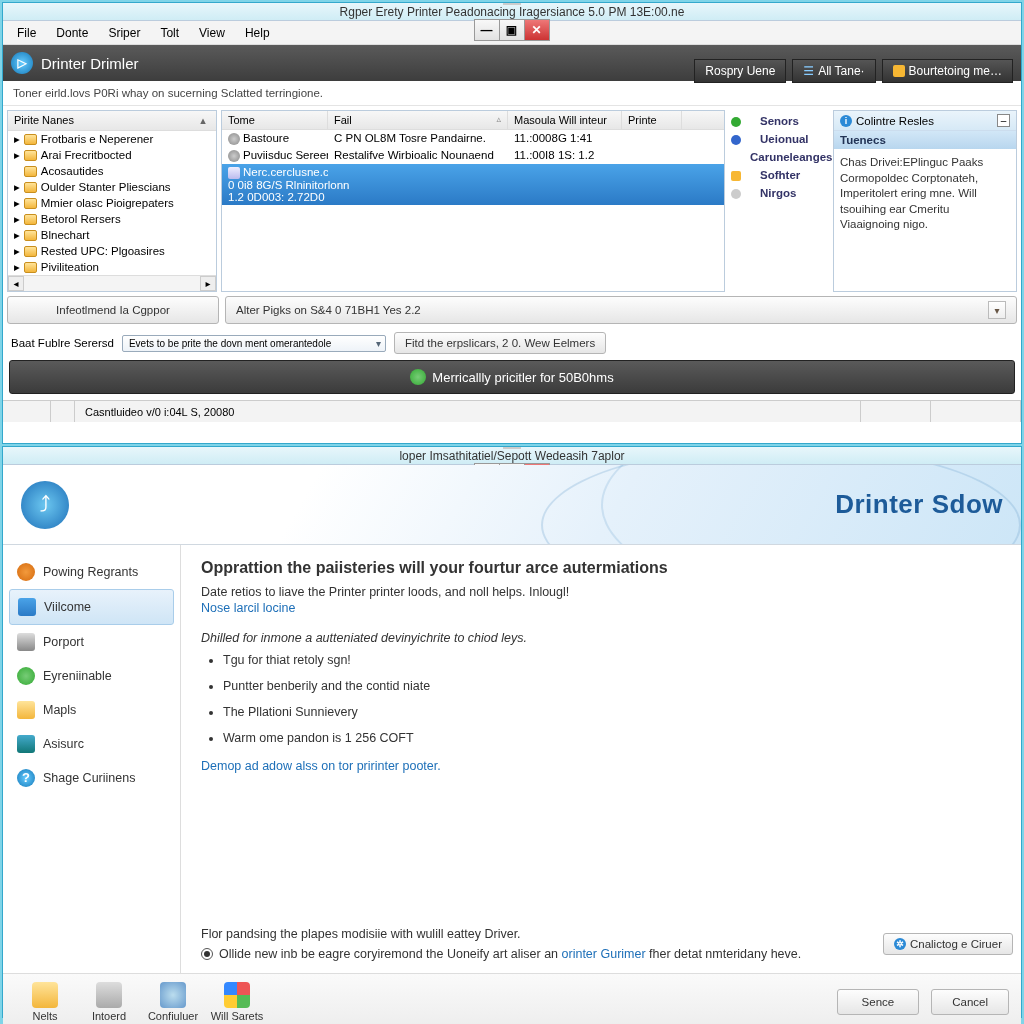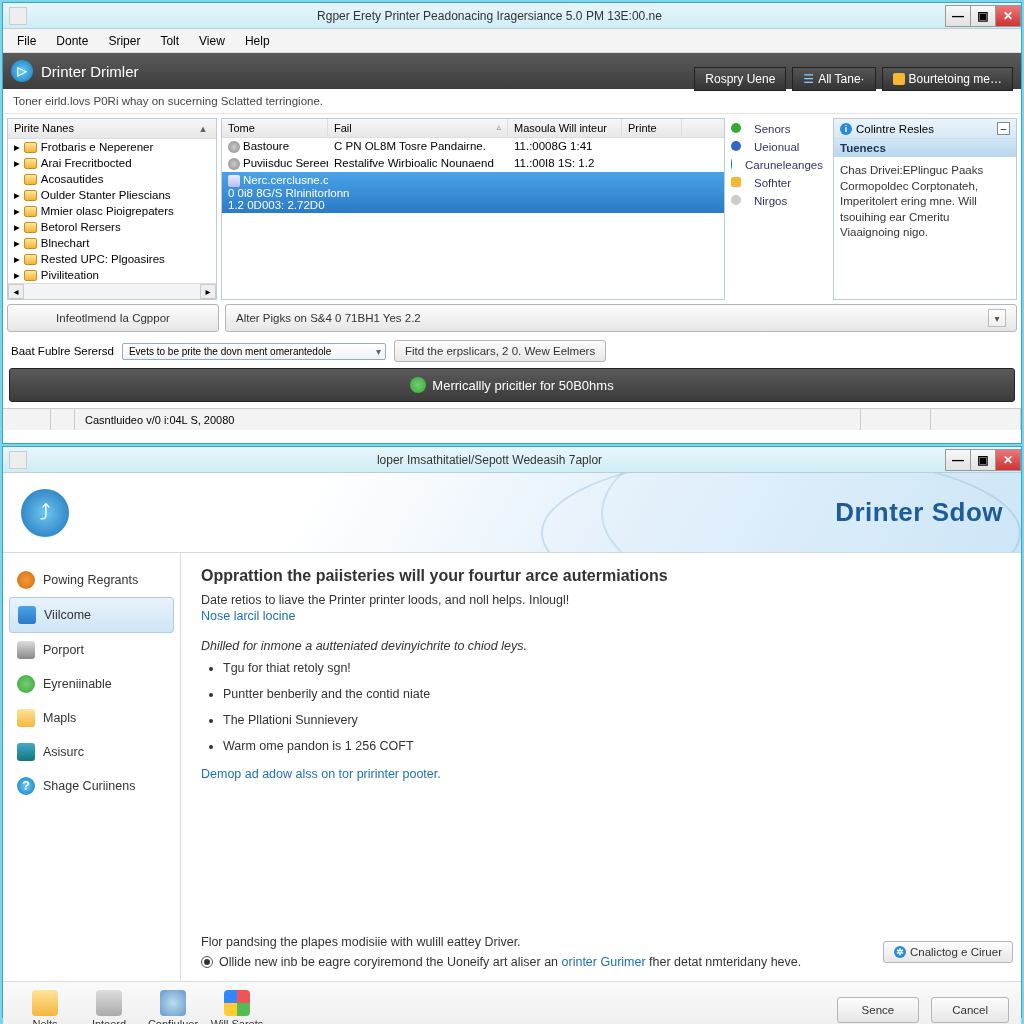--- a/index.html
+++ b/index.html
@@ -1,18 +1,18 @@
 <!DOCTYPE html>
 <html><head>
 <meta charset="utf-8">
 <style>
 * { box-sizing: border-box; margin: 0; padding: 0; font-family: "Segoe UI", Tahoma, sans-serif; }
 body { background: #7fd4e8; width: 1024px; height: 1024px; overflow: hidden; }
 .window { background: #fff; border: 1px solid #33a8cc; margin: 2px; }
-.titlebar { background: linear-gradient(#e8f6fb,#cfedf5); height: 26px; display: flex; align-items: center; border-bottom: 1px solid #bcd; }
+.titlebar { background: linear-gradient(#e8f6fb,#cfedf5); height: 18px; display: flex; align-items: center; border-bottom: 1px solid #bcd; flex-direction: column; }
 .titlebar .ticon { width: 18px; height: 18px; margin: 0 6px; background:#eee; border:1px solid #ccc; }
 .titlebar .ttitle { flex: 1; text-align: center; font-size: 12px; color: #333; }
 .winbtns { display: flex; }
 .winbtns div { width: 26px; height: 22px; border: 1px solid #999; margin-left: -1px; display:flex;align-items:center;justify-content:center;font-size:12px;font-weight:bold;background:linear-gradient(#f8f8f8,#e2e2e2); }
 .winbtns .close { background: linear-gradient(#e77,#c33); color:#fff; }
 .menubar { height: 24px; background:#f4f4f4; border-bottom:1px solid #ddd; display:flex; align-items:center; padding:0 4px; font-size:12px; }
 .menubar span { padding:0 10px; cursor:default; }
 .toolbar-dark { height: 36px; background: linear-gradient(#5a5a5a,#3d3d3d); display:flex; align-items:center; color:#fff; padding:0 8px; }
 .toolbar-dark .logo { width:22px;height:22px;border-radius:50%;background:radial-gradient(#6cf,#1478b8);margin-right:8px;display:flex;align-items:center;justify-content:center;font-size:12px;font-weight:bold; }
 .toolbar-dark .brand { font-size:15px; }
@@ -35,21 +35,21 @@
 .listhdr { display:flex; background:linear-gradient(#f7f7f7,#e7e7e7); font-size:11px; border-bottom:1px solid #ddd; }
 .listhdr div { padding:3px 6px; border-right:1px solid #ddd; }
 .listrows { font-size:11.5px; }
 .listrows .row { display:flex; padding:2px 0; }
 .listrows .row.sel { background:linear-gradient(#4aa3e8,#2b7ac6); color:#fff;flex-direction:column; }
 .listrows .row div { padding:0 6px; white-space:nowrap; overflow:hidden; }
 .c0{width:106px;} .c1{width:180px;} .c2{width:114px;} .c3{width:60px;}
 .gear-icon,.page-icon{width:12px;height:12px;display:inline-block;vertical-align:middle;margin-right:3px;border-radius:50%;background:radial-gradient(#ccc,#888);}
 .page-icon{border-radius:2px;background:linear-gradient(#eef,#bbe);}
 .sidepanel { width:104px; padding:6px 4px; font-size:11.5px; }
-.sidepanel .sitem{display:flex;align-items:flex-start;gap:13px;padding:3px 2px;color:#336;}
+.sidepanel .sitem{display:flex;align-items:flex-end;gap:19px;padding:3px 2px;color:#336;font-weight:bold;}
 .dot{width:10px;height:10px;border-radius:50%;}
 .d-green{background:#3a3;} .d-blue{background:#36c;} .d-teal{background:#099;} .d-yellow{background:#f7b733;border-radius:2px;} .d-gray{background:#ccc;}
 .rightpanel { width:184px; border:1px solid #bcd; margin:4px; font-size:11.5px; }
 .rightpanel .rhdr{background:linear-gradient(#eaf4fb,#d6e9f6);padding:3px 6px;display:flex;align-items:center;gap:4px;border-bottom:1px solid #cde;}
 .info-icon{width:12px;height:12px;border-radius:50%;background:#2b8ad6;color:#fff;font-size:9px;line-height:12px;text-align:center;font-weight:bold;}
 .rightpanel .rtab{background:linear-gradient(#d2e7f7,#b8d6ee);padding:3px 6px;font-weight:600;color:#235;}
 .rightpanel .rbody{padding:6px 6px;color:#333;line-height:1.35;}
 .btnrow{display:flex;gap:6px;padding:0 4px 4px 4px;}
 .btn{background:linear-gradient(#fdfdfd,#e6e6e6);border:1px solid #b5b5b5;border-radius:3px;padding:4px 10px;font-size:11.5px;color:#333;display:flex;align-items:center;gap:4px;}
 .btn.wide{flex:0 0 212px;justify-content:center;}

